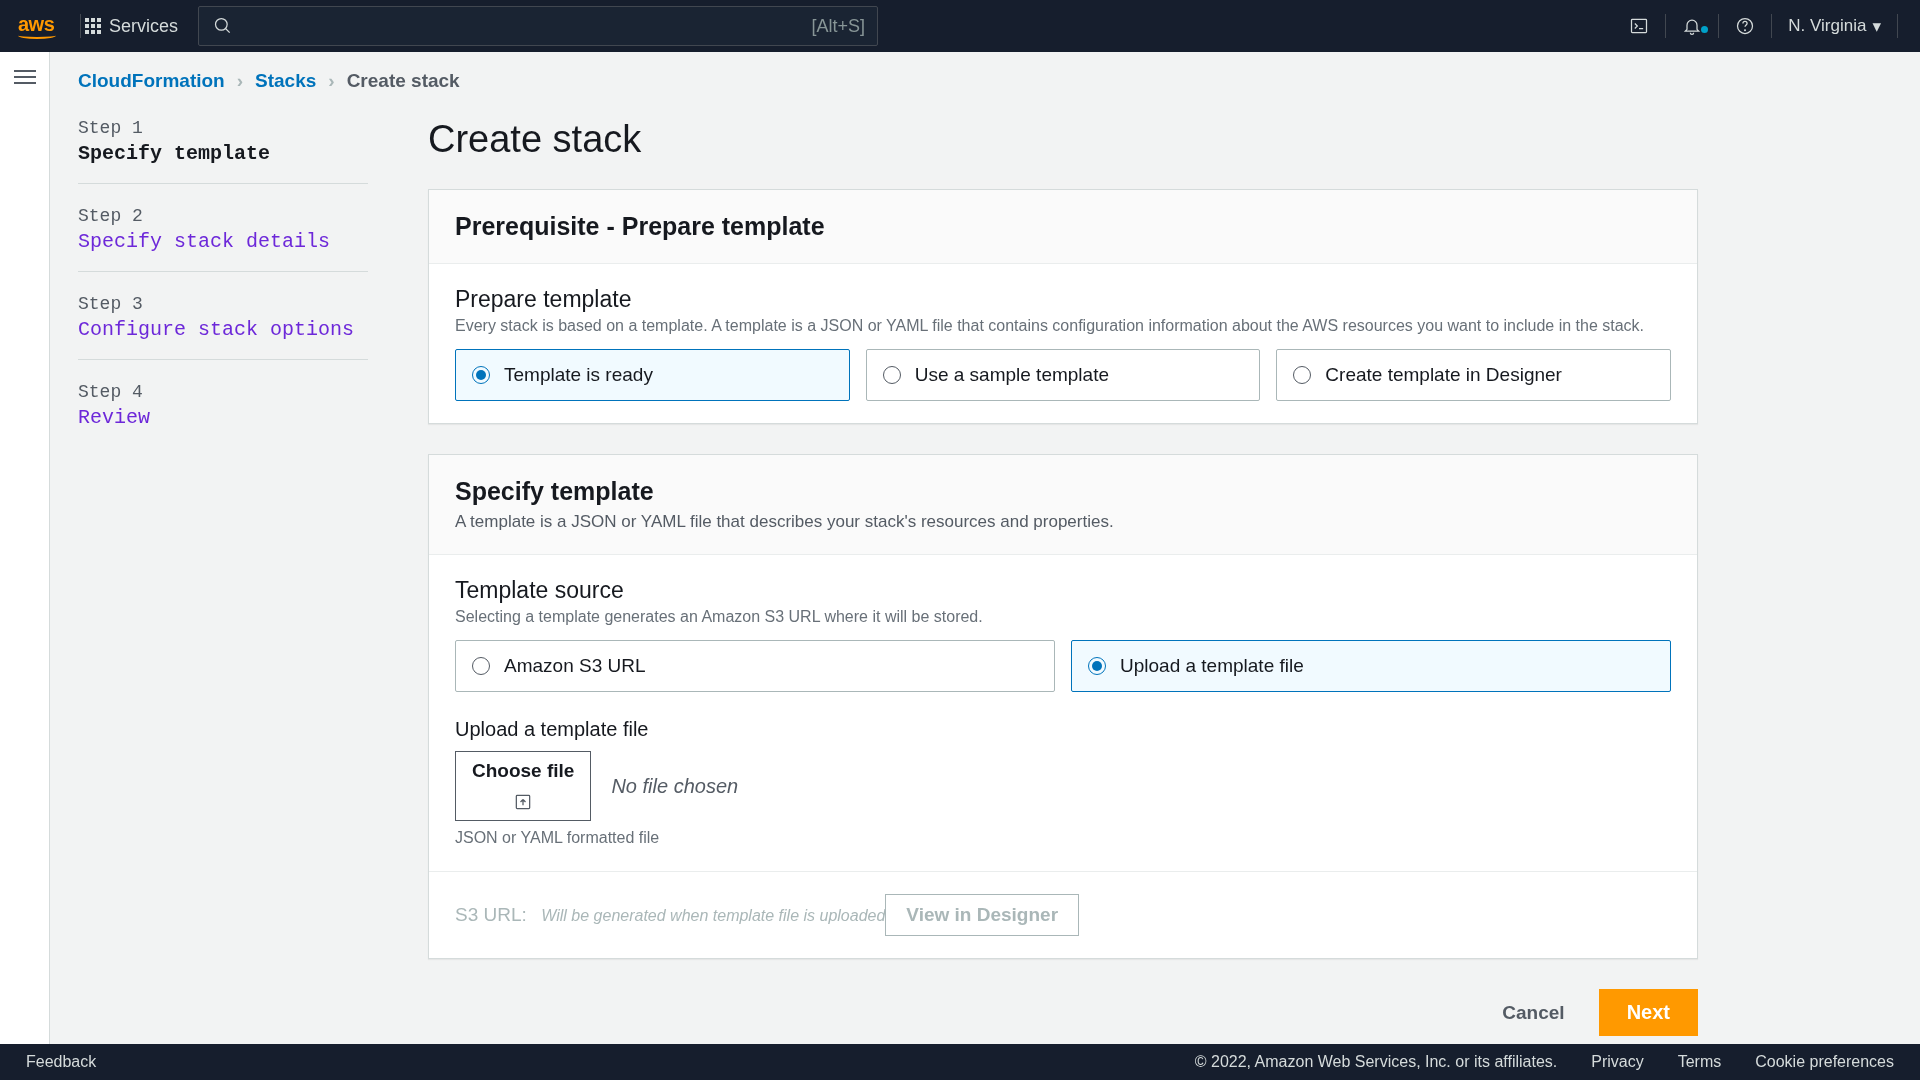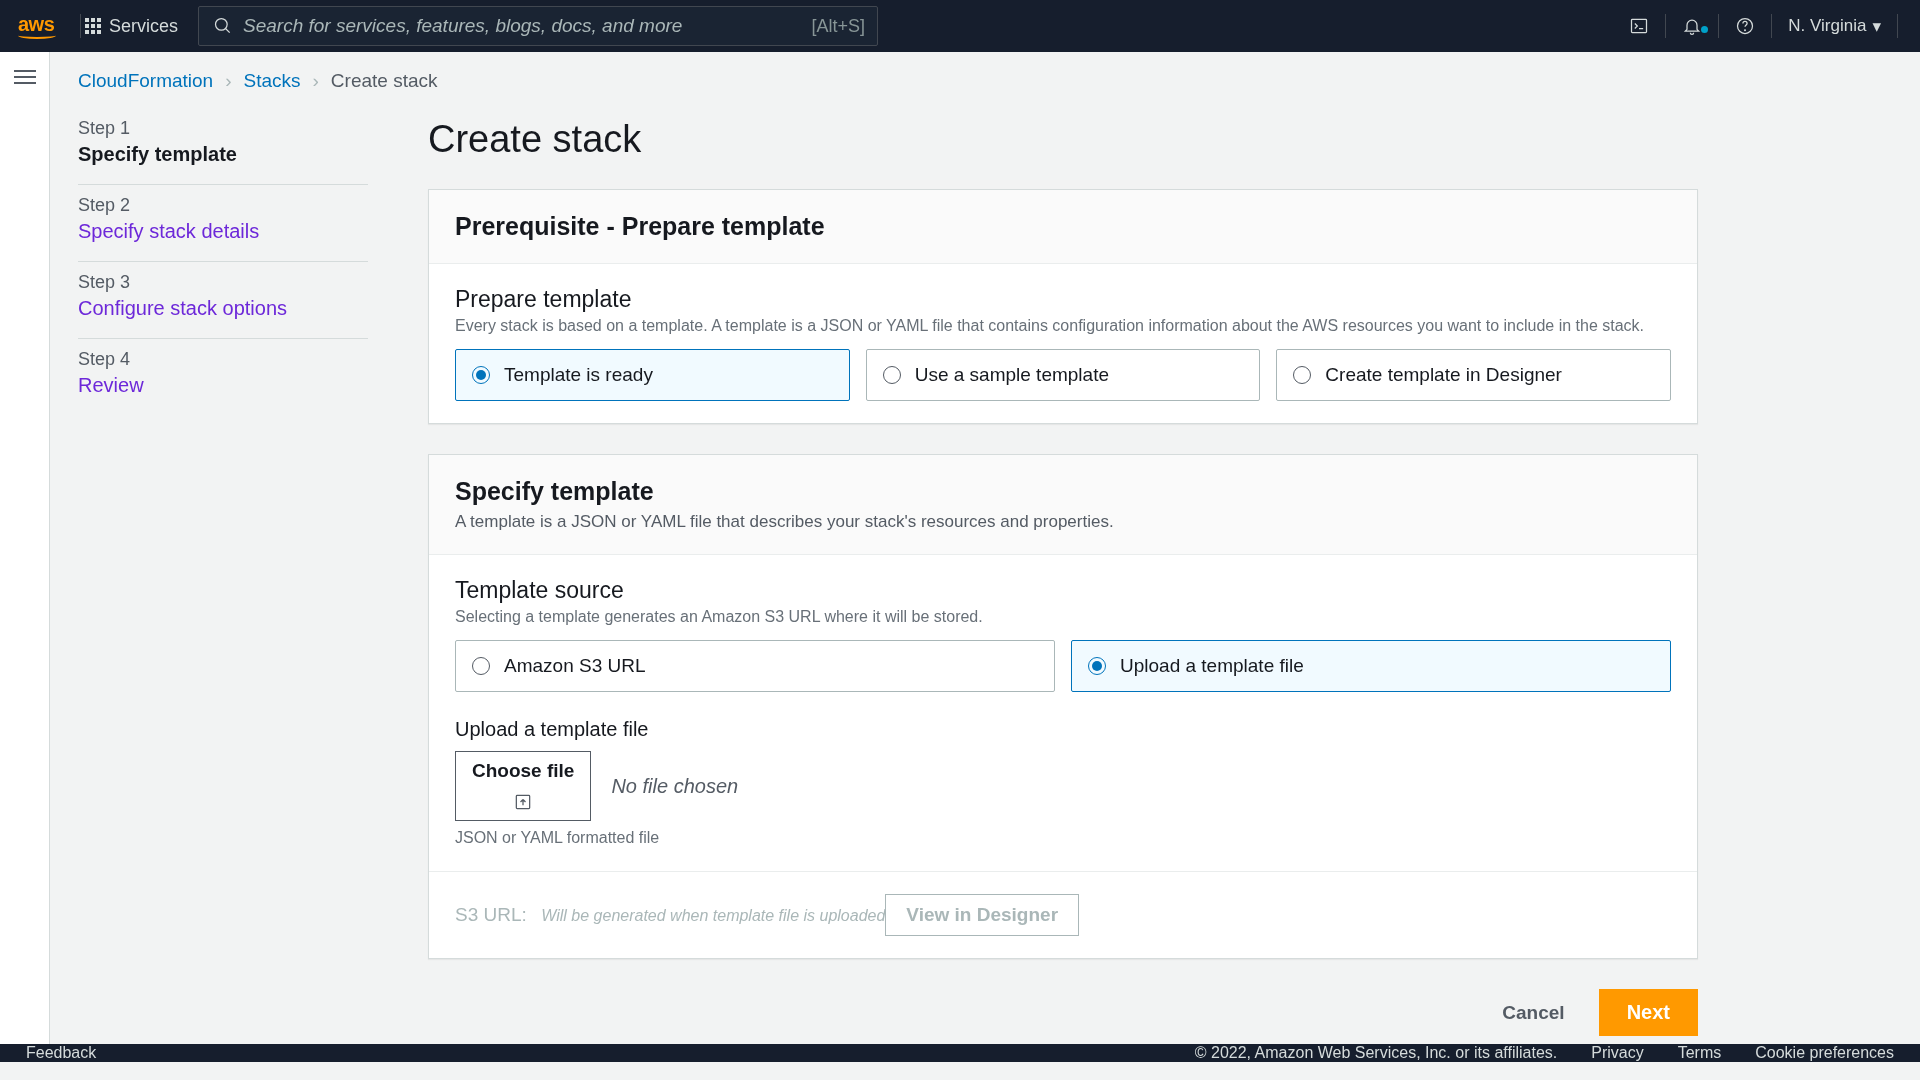--- a/index.html
+++ b/index.html
@@ -17,26 +17,26 @@
   .navicon { width:44px; display:flex; align-items:center; justify-content:center; position:relative; }
   .navsep { width:1px; height:24px; background:#414750; margin:0 4px; }
   .region { font-size:17px; padding:0 12px; display:flex; align-items:center; gap:6px; }
   svg.icon { width:20px; height:20px; stroke:#d5dbdb; fill:none; stroke-width:1.5; }
   .dot { width:7px; height:7px; background:#00a1c9; border-radius:50%; position:absolute; top:10px; right:6px; }
   
   .shell { display:flex; height:calc(100% - 52px - 36px); }
   .leftrail { width:50px; background:#fff; border-right:1px solid #d5dbdb; padding-top:14px; display:flex; justify-content:center; }
   .hamburger div { width:22px; height:2px; background:#545b64; margin:4px 0; }
   .content { flex:1; padding:18px 28px 28px 28px; overflow:auto; }
-  .breadcrumbs { font-size:19px; display:flex; gap:12px; align-items:center; color:#545b64; margin-bottom:26px; }
+  .breadcrumbs { font-size:19px; display:flex; gap:12px; align-items:center; color:#545b64; margin-bottom:26px;font-weight:bold; }
   .breadcrumbs a { color:#0073bb; text-decoration:none; }
   .chev { color:#aab7b8; }
   .two-col { display:flex; gap:60px; }
   .wizard { width:290px; }
-  .wstep { padding:0 0 18px 0; border-bottom:1px solid #d5dbdb; margin-bottom:10px; }
+  .wstep { padding:0 0 18px 0; border-bottom:1px solid #d5dbdb; margin-bottom:22px;font-family:Liberation Mono, monospace; }
   .wstep:last-child { border-bottom:none; }
   .wstep .num { font-size:18px; color:#545b64; margin-bottom:4px; }
   .wstep .title { font-size:20px; color:#6d28d9; }
   .wstep.active .title { font-weight:700; color:#16191f; }
   .main { flex:1; max-width:1270px; }
   h1 { font-size:38px; font-weight:400; margin-bottom:28px; }
   .card { background:#fff; border:1px solid #d5dbdb; box-shadow:0 1px 1px rgba(0,0,0,.05); margin-bottom:30px; }
   .card-hdr { padding:22px 26px; border-bottom:1px solid #eaeded; background:#fafafa; }
   .card-hdr h2 { font-size:25px; font-weight:700; }
   .card-hdr .sub { font-size:17px; color:#545b64; margin-top:6px; }
@@ -53,21 +53,21 @@
   .btn { border:1px solid #545b64; background:#fff; padding:8px 16px; font-size:19px; font-weight:700; color:#16191f; display:inline-flex; align-items:center; gap:10px; cursor:pointer;flex-direction:column; }
   .nofile { font-style:italic; color:#545b64; font-size:20px; }
   .s3row { display:flex; justify-content:flex-start; align-items:center; border-top:1px solid #eaeded; margin:24px -26px -22px; padding:22px 26px; }
   .s3row .lbl { color:#aab7b8; font-size:19px; }
   .s3row .val { font-style:italic; color:#aab7b8; margin-left:10px; }
   .btn-ghost { border:1px solid #aab7b8; color:#aab7b8; background:#fff; padding:9px 20px; font-weight:700; font-size:19px; }
   .actions { display:flex; justify-content:flex-end; gap:34px; margin-top:10px; }
   .actions .cancel { color:#545b64; font-weight:700; font-size:19px; background:none; border:none; cursor:pointer; }
   .actions .next { background:#ff9900; border:none; color:#fff; font-weight:700; font-size:20px; padding:12px 28px; cursor:pointer; }
   
-  .footer { height:18px; background:#161e2d; color:#d5dbdb; display:flex; align-items:center; padding:0 26px; font-size:16px; }
+  .footer { height:36px; background:#161e2d; color:#d5dbdb; display:flex; align-items:center; padding:0 26px; font-size:16px; }
   .footer .spacer { flex:1; }
   .footer span { margin-left:34px; }
 </style>
 </head>
 <body>
 
 <div class="topnav">
   <div class="aws-logo">
     <span>aws</span>
     <span class="smile"></span>
@@ -85,21 +85,20 @@
         <span></span>
         <span></span>
       </div>
     <span>Services</span>
   </div>
   <div class="searchbox">
     <svg class="icon" viewBox="0 0 24 24">
         <circle cx="10" cy="10" r="7"></circle>
         <line x1="20" y1="20" x2="15" y2="15"></line>
       </svg>
-    <span>Search for services, features, blogs, docs, and more</span>
     <span class="kbd">[Alt+S]</span>
   </div>
   <div class="spacer"></div>
   <div class="navicon">
     <svg class="icon" viewBox="0 0 24 24">
         <rect x="3" y="4" width="18" height="16" rx="1"></rect>
         <path d="M7 9l3 3-3 3M12 15h5"></path>
       </svg>
   </div>
   <div class="navsep"></div>

